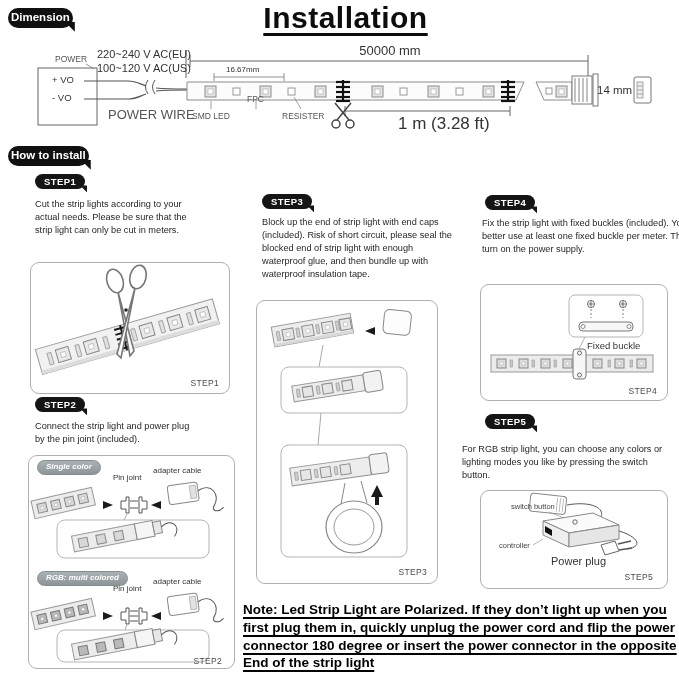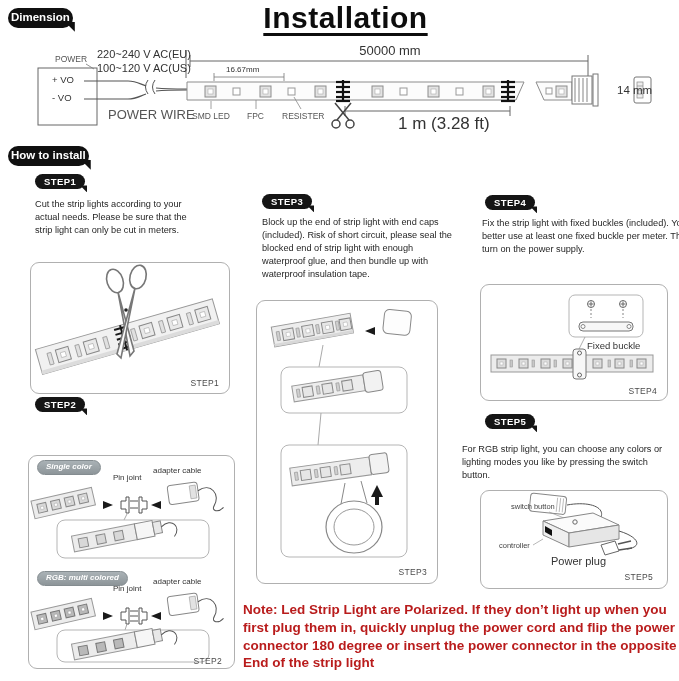--- a/index.html
+++ b/index.html
@@ -18,22 +18,22 @@
   .step-badge:after{content:"";position:absolute;right:-2px;bottom:-3px;width:7px;height:7px;
           background:#151515;clip-path:polygon(0 0,100% 100%,100% 0);}
   .gray-badge{position:absolute;background:linear-gradient(#aab2b6,#8d9599);color:#fff;
           font-size:8px;font-weight:700;font-style:italic;padding:2px 8px;border-radius:8px;
           line-height:1.1;white-space:nowrap;border:.5px solid #848c90;}
   .para{position:absolute;font-size:9.2px;line-height:1.42;color:#262626;}
   .lbl{position:absolute;white-space:nowrap;color:#333;}
   .fig{position:absolute;border:1.3px solid #b0b0b0;border-radius:9px;background:#fff;}
   .fig svg{position:absolute;left:0;top:0;}
   .figlabel{position:absolute;font-size:8.5px;color:#4a4a4a;letter-spacing:.3px;}
-  .note{position:absolute;font-weight:700;color:#b91c1c;font-size:13.5px;line-height:1.32;
-        text-decoration-thickness:2px;text-underline-offset:3px;}
+  .note{position:absolute;font-weight:700;color:#000000;font-size:13.5px;line-height:1.32;
+        text-decoration:underline;text-decoration-thickness:2px;text-underline-offset:3px;}
 </style>
 </head>
 <body>
 
 <div class="canvas">
 
   <div class="bubble" style="left:8px;top:8px;">Dimension</div>
   <div class="title">Installation</div>
 
   <svg class="abs" style="left:0;top:0;" width="679" height="145" viewBox="0 0 679 145">
@@ -157,24 +157,24 @@
 
   <div class="lbl" style="left:55px;top:54px;font-size:8.5px;color:#555;">POWER</div>
   <div class="lbl" style="left:52px;top:74px;font-size:9.5px;">+ VO</div>
   <div class="lbl" style="left:52px;top:92px;font-size:9.5px;">- VO</div>
   <div class="lbl" style="left:97px;top:48px;font-size:11px;">220~240 V AC(EU)</div>
   <div class="lbl" style="left:97px;top:62px;font-size:11px;text-align:right;">100~120 V AC(US)</div>
   <div class="lbl" style="left:108px;top:107px;font-size:13px;color:#555;">POWER WIRE</div>
   <div class="lbl" style="left:226px;top:65px;font-size:8px;">16.67mm</div>
   <div class="lbl" style="left:330px;top:43px;width:120px;text-align:center;font-size:13px;">50000 mm</div>
   <div class="lbl" style="left:192px;top:111px;font-size:8.5px;color:#555;">SMD LED</div>
-  <div class="lbl" style="left:247px;top:111px;font-size:8.5px;color:#555;">FPC</div>
+  <div class="lbl" style="left:247px;top:94px;font-size:8.5px;color:#555;">FPC</div>
   <div class="lbl" style="left:282px;top:111px;font-size:8.5px;color:#555;">RESISTER</div>
   <div class="lbl" style="left:398px;top:114px;font-size:17px;">1 m (3.28 ft)</div>
-  <div class="lbl" style="left:597px;top:84px;font-size:11.5px;margin-left:20px;">14 mm</div>
+  <div class="lbl" style="left:597px;top:84px;font-size:11.5px;">14 mm</div>
 
   <div class="bubble" style="left:8px;top:146px;">How to install</div>
 
   <div class="step-badge" style="left:35px;top:174px;">STEP1</div>
   <div class="para" style="left:35px;top:198px;width:162px;">Cut the strip lights according to your actual needs. Please be sure that the strip light can only be cut in meters.</div>
   <div class="fig" style="left:30px;top:262px;width:198px;height:130px;">
     <svg width="198" height="130" viewBox="0 0 198 130">
       <g transform="translate(8,99) rotate(-16)">
         <rect x="0" y="-13" width="184" height="26" fill="#f1f1f1" stroke="#999"></rect>
         <rect x="0" y="9" width="184" height="4" fill="#dcdcdc"></rect>
@@ -214,20 +214,21 @@
         <ellipse cx="107" cy="14" rx="8" ry="12" transform="rotate(14 107 14)"></ellipse>
         <path d="M87 29 L103 88 L99 93 Z" fill="#fcfcfc"></path>
         <path d="M104 25 L86 91 L90 95 Z" fill="#fcfcfc"></path>
         <circle cx="95" cy="47" r="1.8" fill="#222" stroke="none"></circle>
       </g>
     </svg>
     <div class="figlabel" style="right:10px;bottom:5px;">STEP1</div>
   </div>
 
   <div class="step-badge" style="left:35px;top:397px;">STEP2</div>
+  <div class="para" style="left:35px;top:420px;width:160px;">Connect the strip light and power plug by the pin joint (included).</div>
   <div class="fig" style="left:28px;top:455px;width:205px;height:212px;">
     <svg width="205" height="212" viewBox="0 0 205 212">
 
       <g transform="translate(4,54) rotate(-13)">
         <rect y="-9" width="62" height="18" fill="#ececec" stroke="#999"></rect>
         <g fill="#d8d8d8" stroke="#888">
             <rect x="5" y="-4.5" width="9" height="9"></rect>
             <rect x="19" y="-4.5" width="9" height="9"></rect>
             <rect x="33" y="-4.5" width="9" height="9"></rect>
             <rect x="47" y="-4.5" width="9" height="9"></rect>

